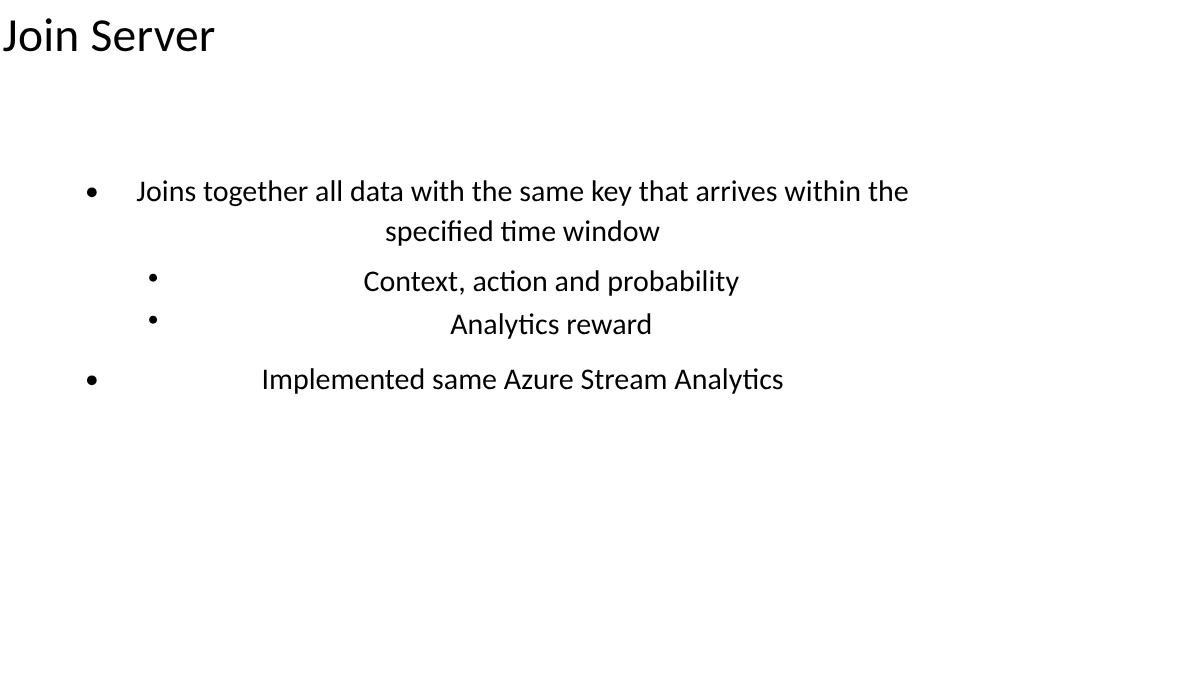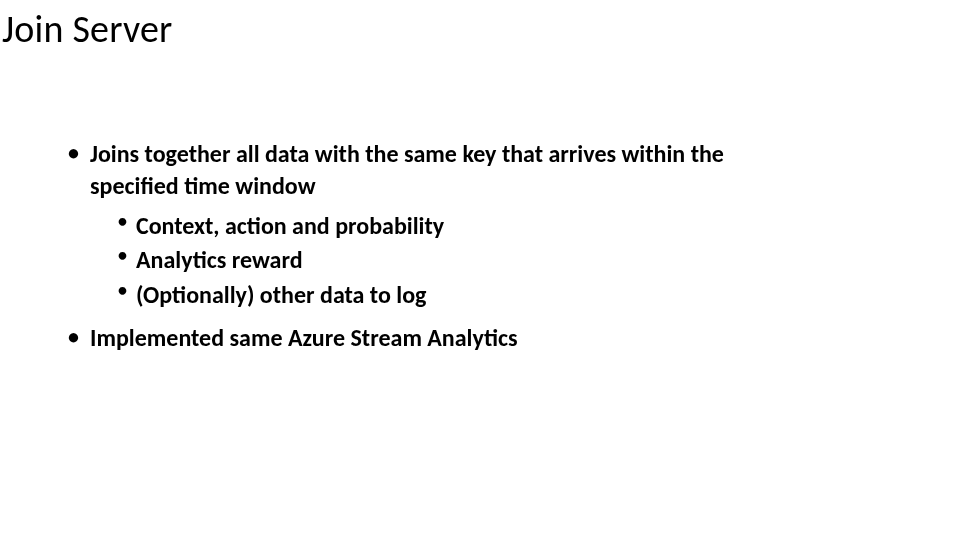--- a/index.html
+++ b/index.html
@@ -11,37 +11,37 @@
     font-family: "Calibri", "Segoe UI", "Helvetica Neue", Arial, sans-serif;
     color: #000000;
     overflow: hidden;
   }
 
   .slide {
     position: relative;
     width: 786px;
     height: 540px;
     box-sizing: border-box;
+    text-align: center;
   }
 
   .title {
     position: absolute;
     top: 6px;
     left: 2px;
     font-size: 38px;
     font-weight: 400;
     letter-spacing: 0.2px;
   }
 
   .body {
     position: absolute;
     top: 138px;
     left: 64px;
     right: 40px;
-    font-weight: bold;
   }
 
   ul.level1 {
     list-style: none;
     margin: 0;
     padding: 0;
   }
 
   ul.level1 > li {
     position: relative;
@@ -93,23 +93,20 @@
     <ul class="level1">
       <li>
         <span>Joins together all data with the same key that arrives within the specified time window</span>
         <ul class="level2">
           <li>
             <span>Context, action and probability</span>
           </li>
           <li>
             <span>Analytics reward</span>
           </li>
-          <li>
-            <span>(Optionally) other data to log</span>
-          </li>
         </ul>
       </li>
       <li>
         <span>Implemented same Azure Stream Analytics</span>
       </li>
     </ul>
   </div>
 
 </div>
 

